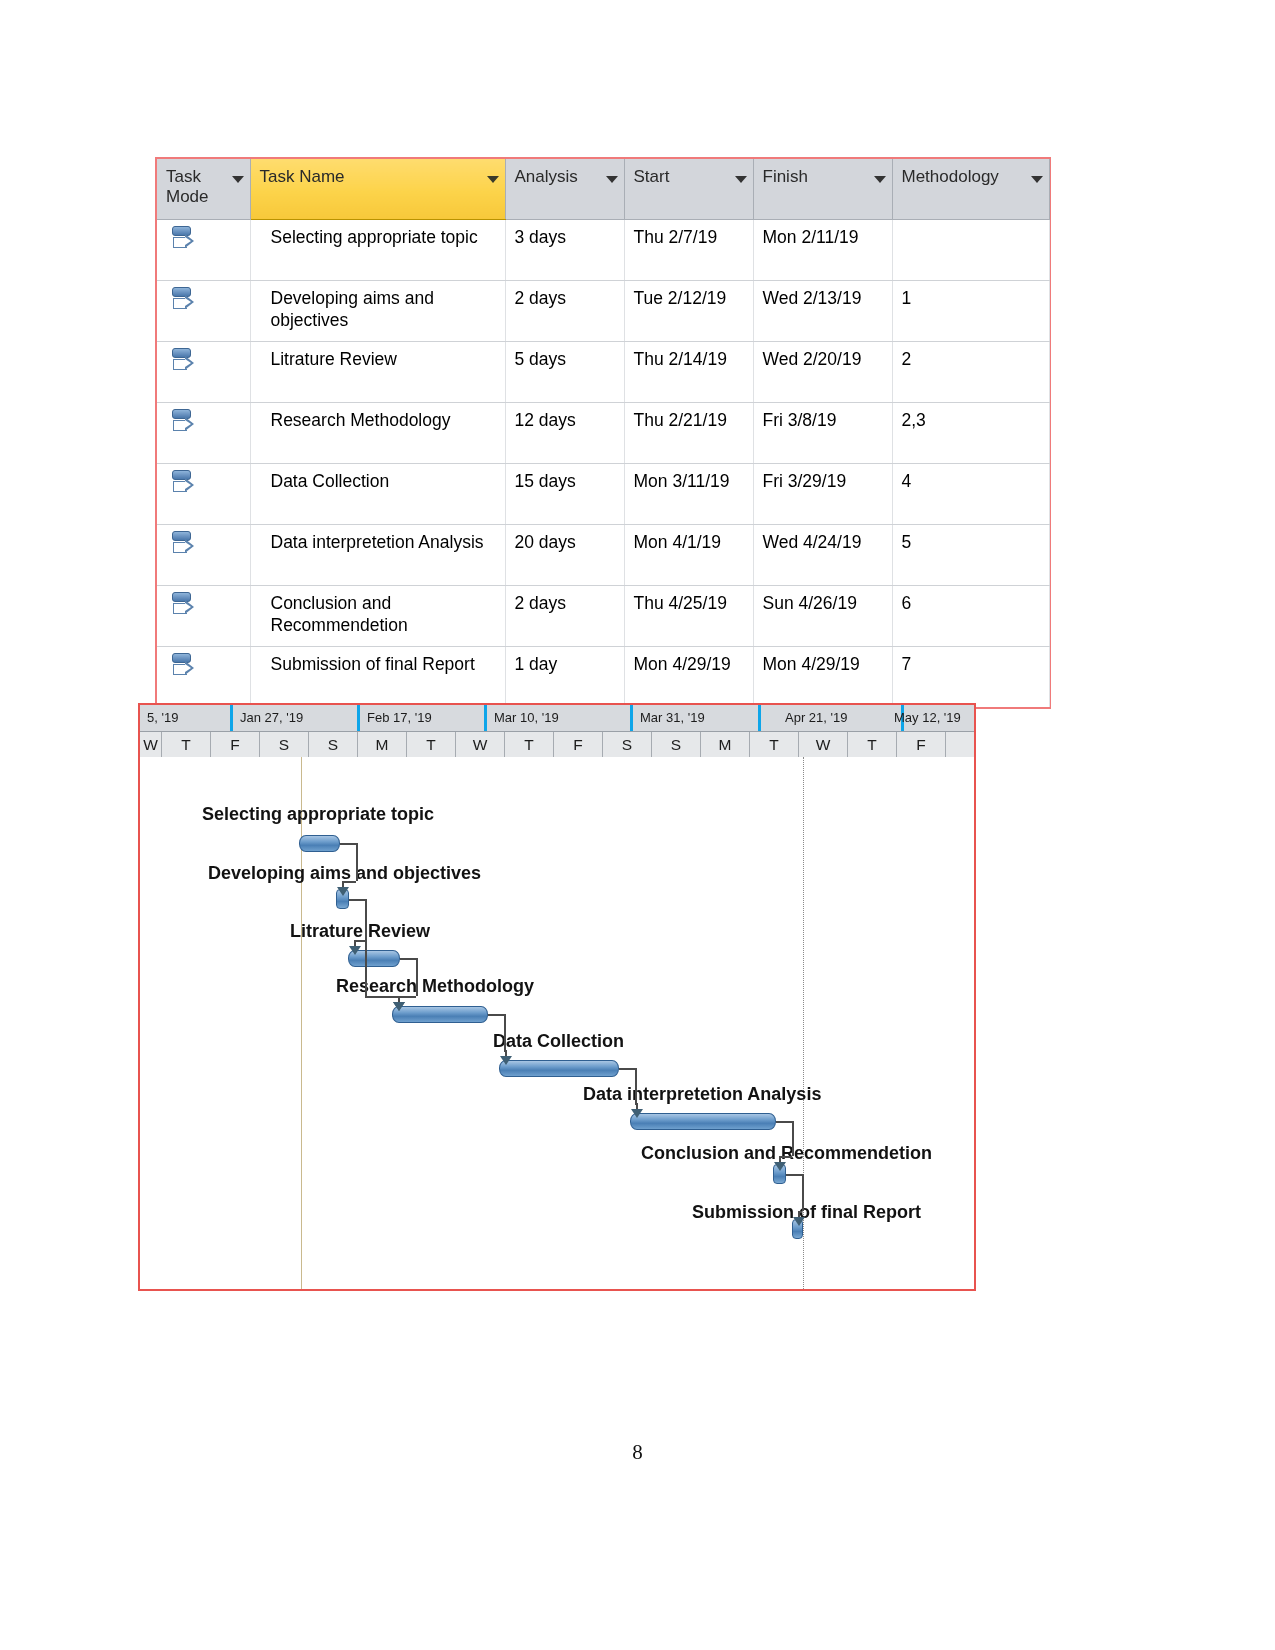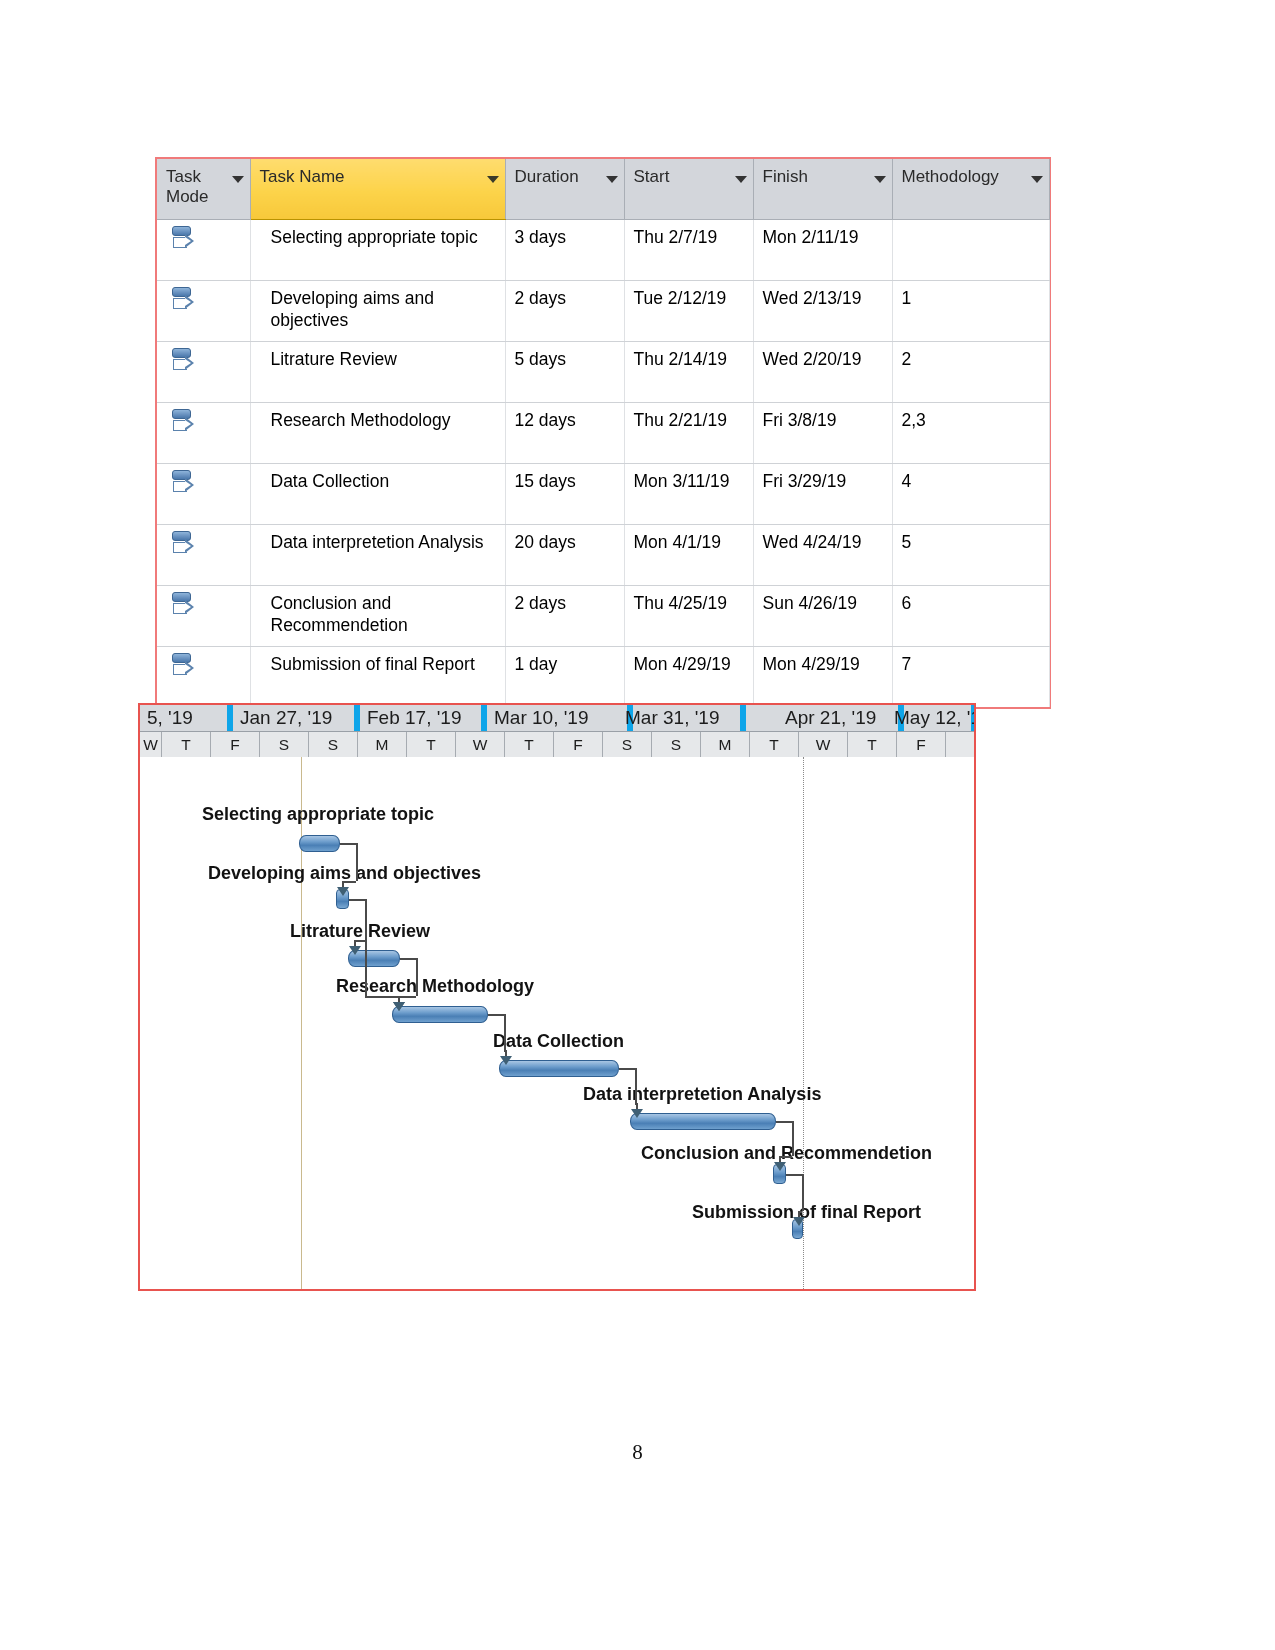--- a/index.html
+++ b/index.html
@@ -126,22 +126,22 @@
   }
   #gantt-header { height: 52px; position: relative; }
   #gantt-top-row {
     height: 26px; position: relative;
     background: #d7dade;
     border-bottom: 1px solid #9aa0a7;
     overflow: hidden;
   }
   .tl-major {
     position: absolute; top: 0; height: 26px;
-    border-right: 6px solid #0ea5e9;
-    font-size: 19px; color: #1c1c1c;
+    border-right: 3px solid #0ea5e9;
+    font-size: 13px; color: #1c1c1c;
     padding-left: 7px; box-sizing: border-box;
     line-height: 26px; white-space: nowrap;
   }
   #gantt-day-row {
     height: 25px; position: relative;
     background: #e6e8ea;
     border-bottom: 1px solid #9aa0a7;
     overflow: hidden;
   }
   .tl-day {
@@ -232,21 +232,21 @@
           </div>
         </th>
         <th class="hl">
           <div class="th-inner">
             <span class="th-label">Task Name</span>
             <span class="caret"></span>
           </div>
         </th>
         <th>
           <div class="th-inner">
-            <span class="th-label">Duration</span>
+            <span class="th-label">Analysis</span>
             <span class="caret"></span>
           </div>
         </th>
         <th>
           <div class="th-inner">
             <span class="th-label">Start</span>
             <span class="caret"></span>
           </div>
         </th>
         <th>
@@ -380,21 +380,21 @@
   </table>
 </div>
 
 <div id="gantt-wrap">
   <div id="gantt-header">
     <div id="gantt-top-row">
         <div class="tl-major" style="left: 0px; width: 93px;">5, '19</div>
         <div class="tl-major" style="left: 93px; width: 127px;">Jan 27, '19</div>
         <div class="tl-major" style="left: 220px; width: 127px;">Feb 17, '19</div>
         <div class="tl-major" style="left: 347px; width: 146px;">Mar 10, '19</div>
-        <div class="tl-major" style="left: 478px; width: 128px;">Mar 31, '19</div>
+        <div class="tl-major" style="left: 493px; width: 128px;">Mar 31, '19</div>
         <div class="tl-major" style="left: 638px; width: 126px;">Apr 21, '19</div>
         <div class="tl-major" style="left: 747px; width: 90px;">May 12, '19</div>
       </div>
     <div id="gantt-day-row">
         <div class="tl-day" style="left: 0px; width: 22px;">W</div>
         <div class="tl-day" style="left: 22px; width: 49px;">T</div>
         <div class="tl-day" style="left: 71px; width: 49px;">F</div>
         <div class="tl-day" style="left: 120px; width: 49px;">S</div>
         <div class="tl-day" style="left: 169px; width: 49px;">S</div>
         <div class="tl-day" style="left: 218px; width: 49px;">M</div>

